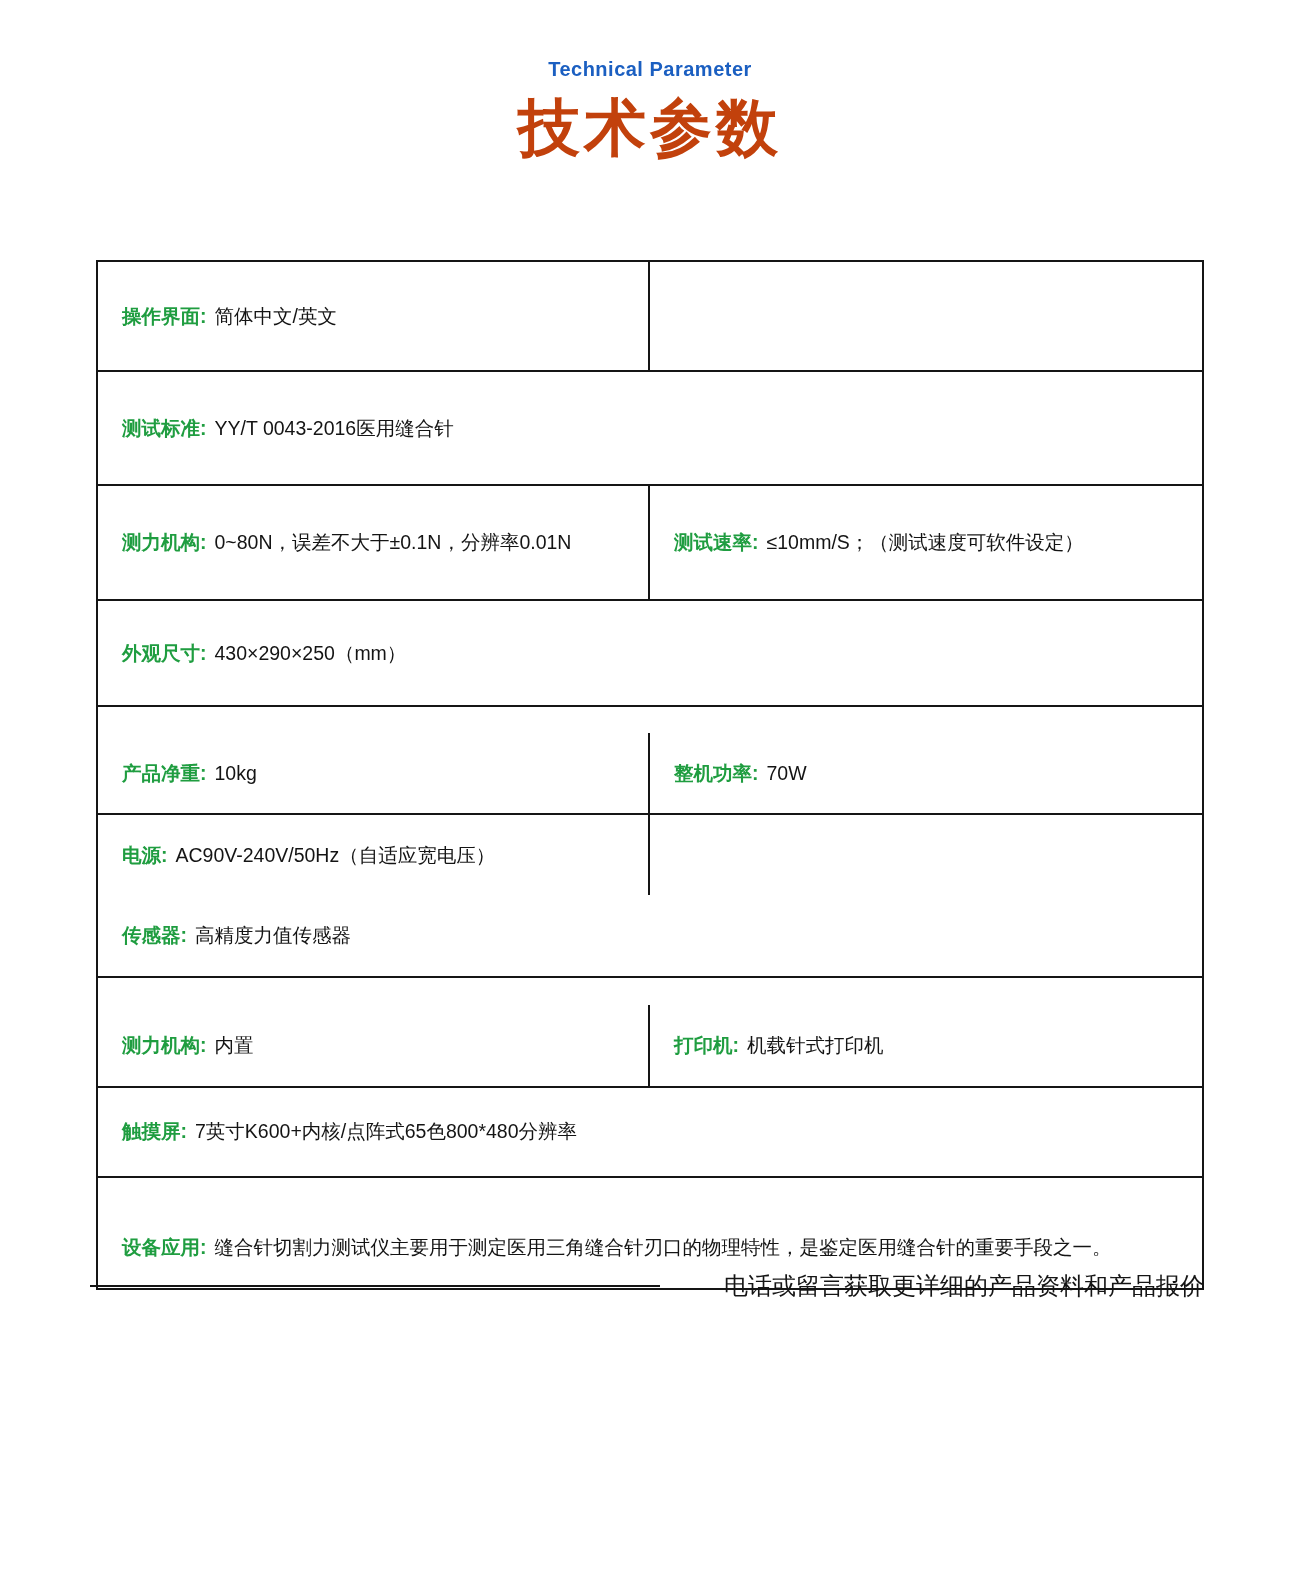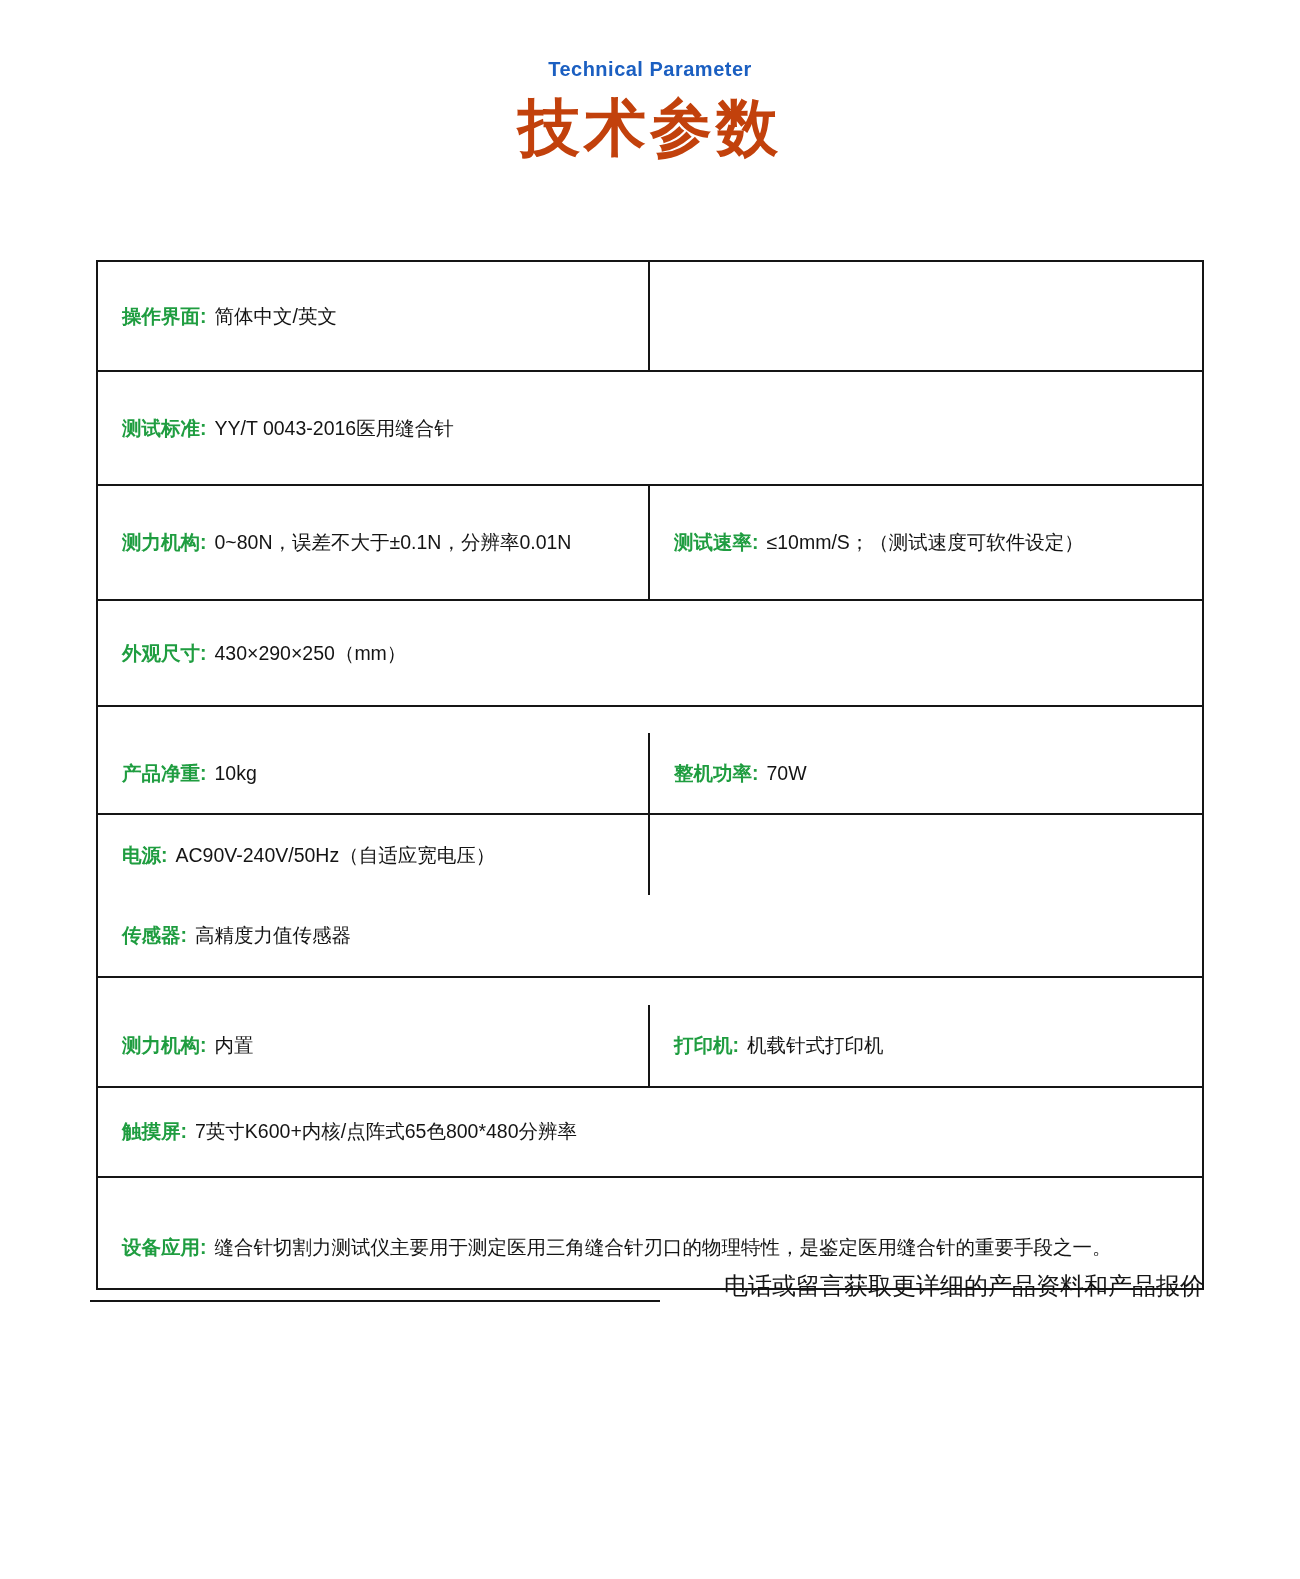--- a/index.html
+++ b/index.html
@@ -96,21 +96,21 @@
   .row-mech { min-height: 108px; align-items: flex-end; }
   .row-screen { min-height: 88px; }
   .row-app { min-height: 110px; }
 
   .footer {
     position: absolute;
     left: 0;
     top: 1270px;
     width: 1300px;
     display: flex;
-    align-items: flex-end;
+    align-items: center;
     justify-content: flex-end;
     padding-right: 96px;
     box-sizing: border-box;
     gap: 44px;
   }
   .footer-line {
     height: 2px;
     background: #151515;
     flex: 0 0 auto;
     width: 570px;

